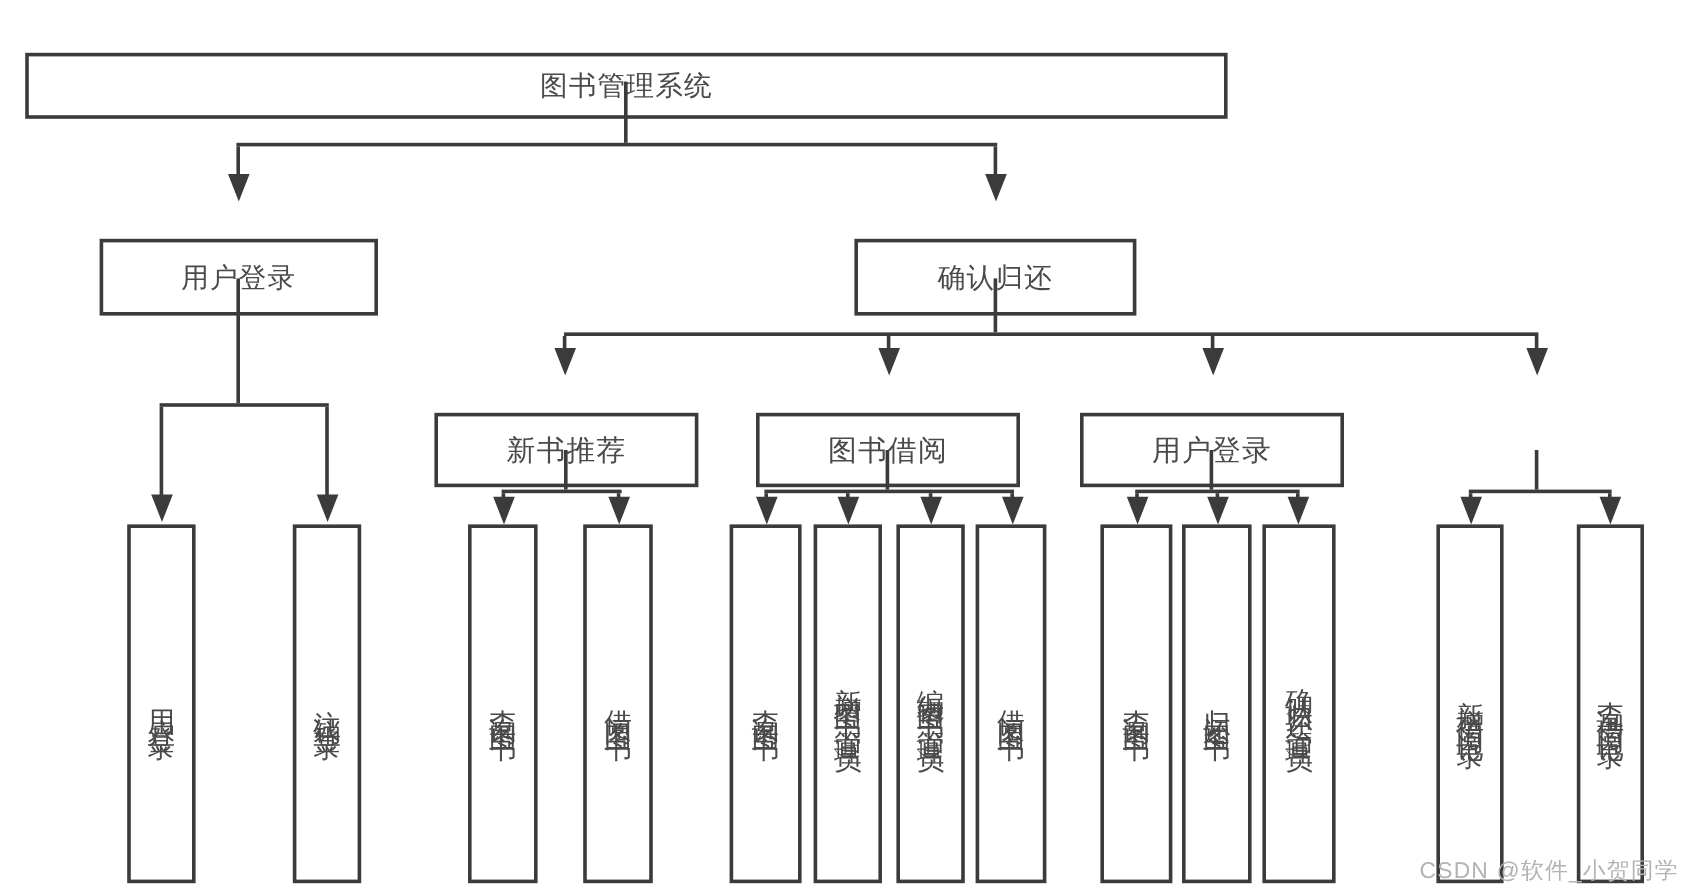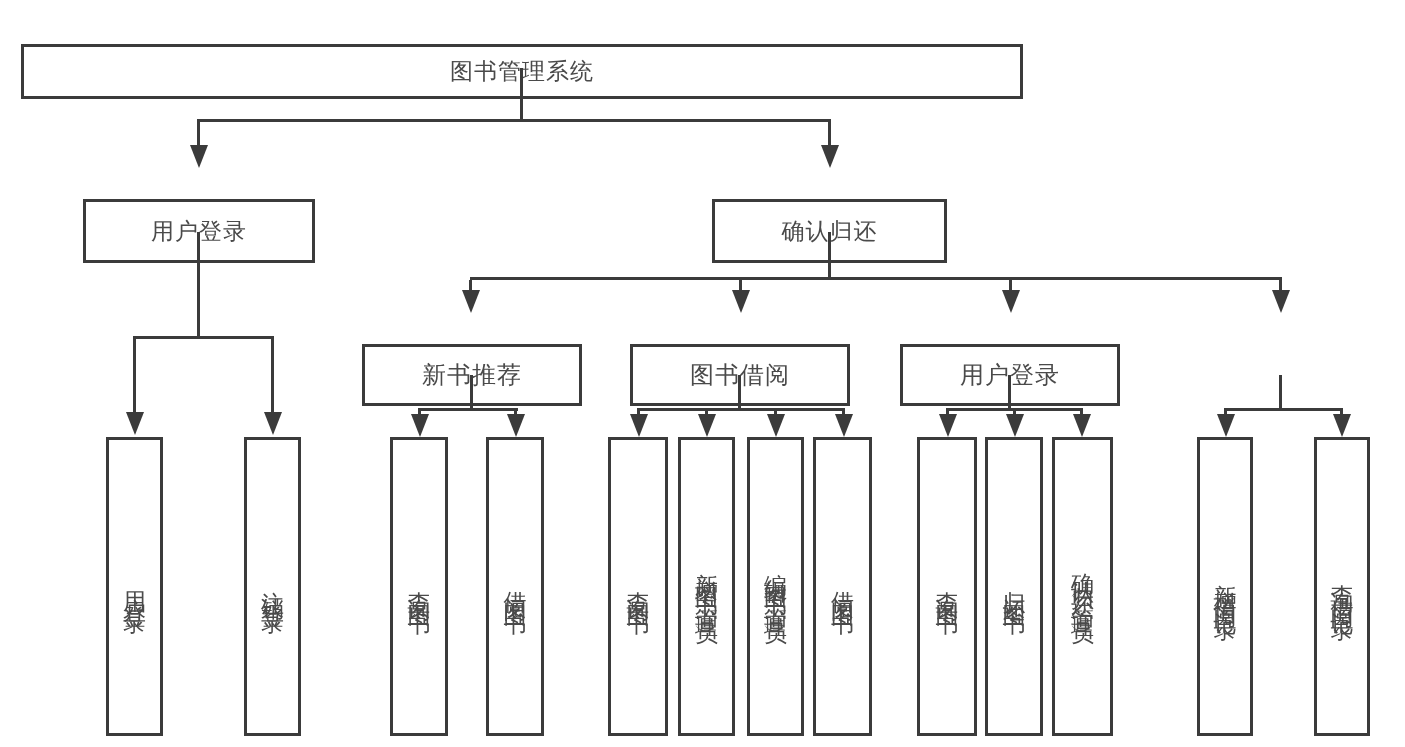--- a/index.html
+++ b/index.html
@@ -154,14 +154,15 @@
     <span class="vtxt">确认归还（管理员）</span>
   </div>
 
   <div class="leaf" style="left:1197px;width:56px;">
     <span class="vtxt">新增借阅记录</span>
   </div>
   <div class="leaf" style="left:1314px;width:56px;">
     <span class="vtxt">查询借阅记录</span>
   </div>
 
+  <div class="watermark">CSDN @软件_小贺同学</div>
 
 </div>
 
 </body></html>

